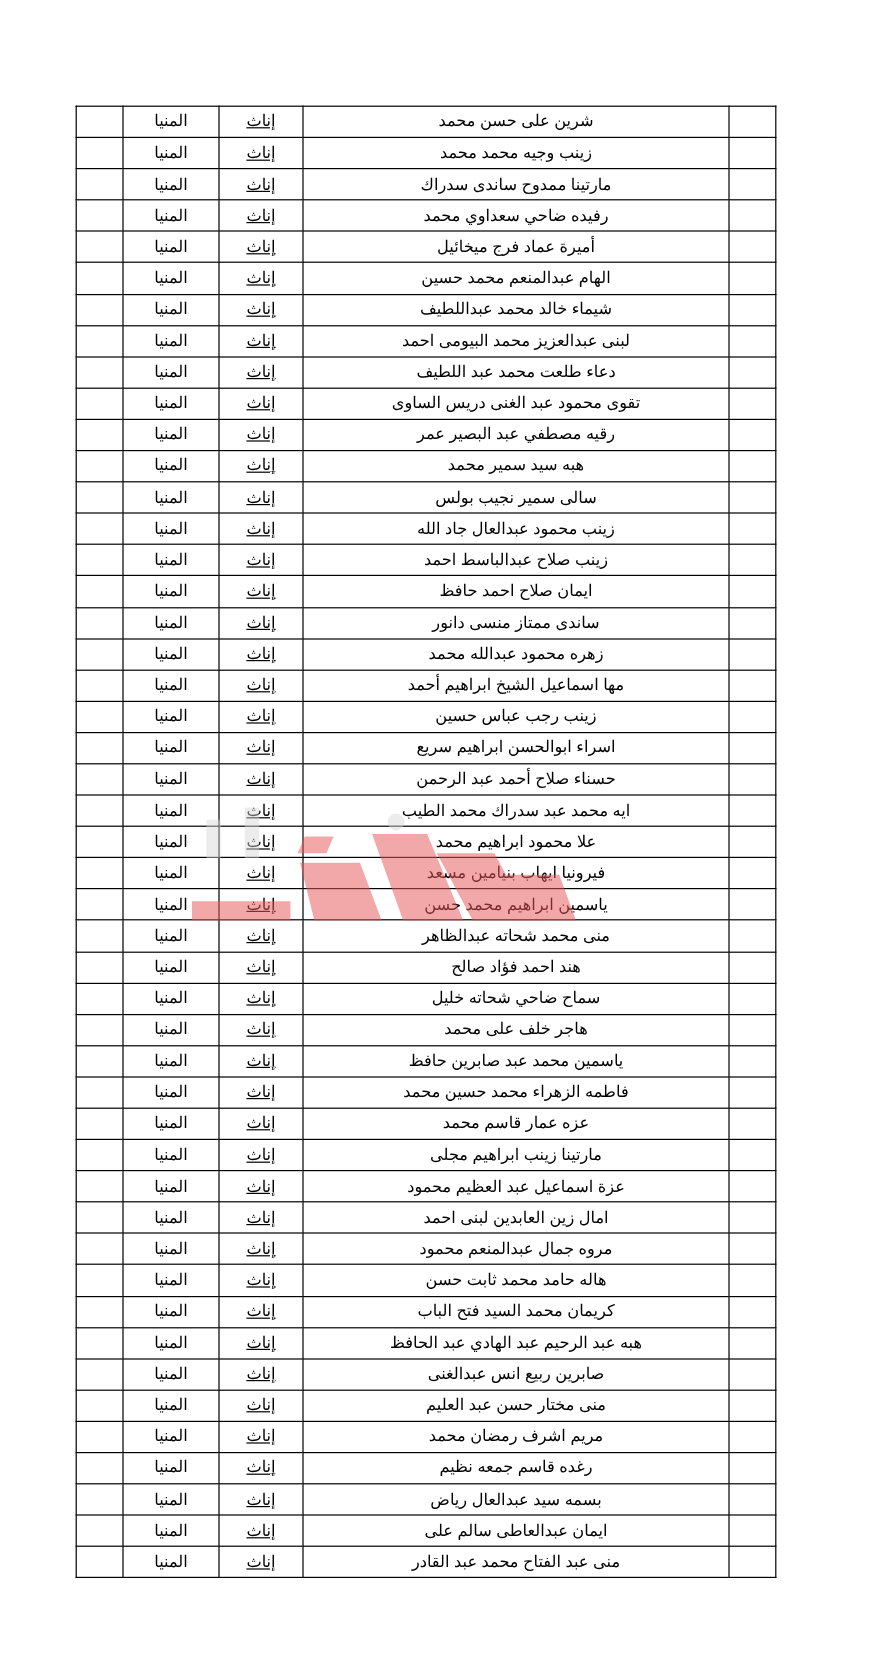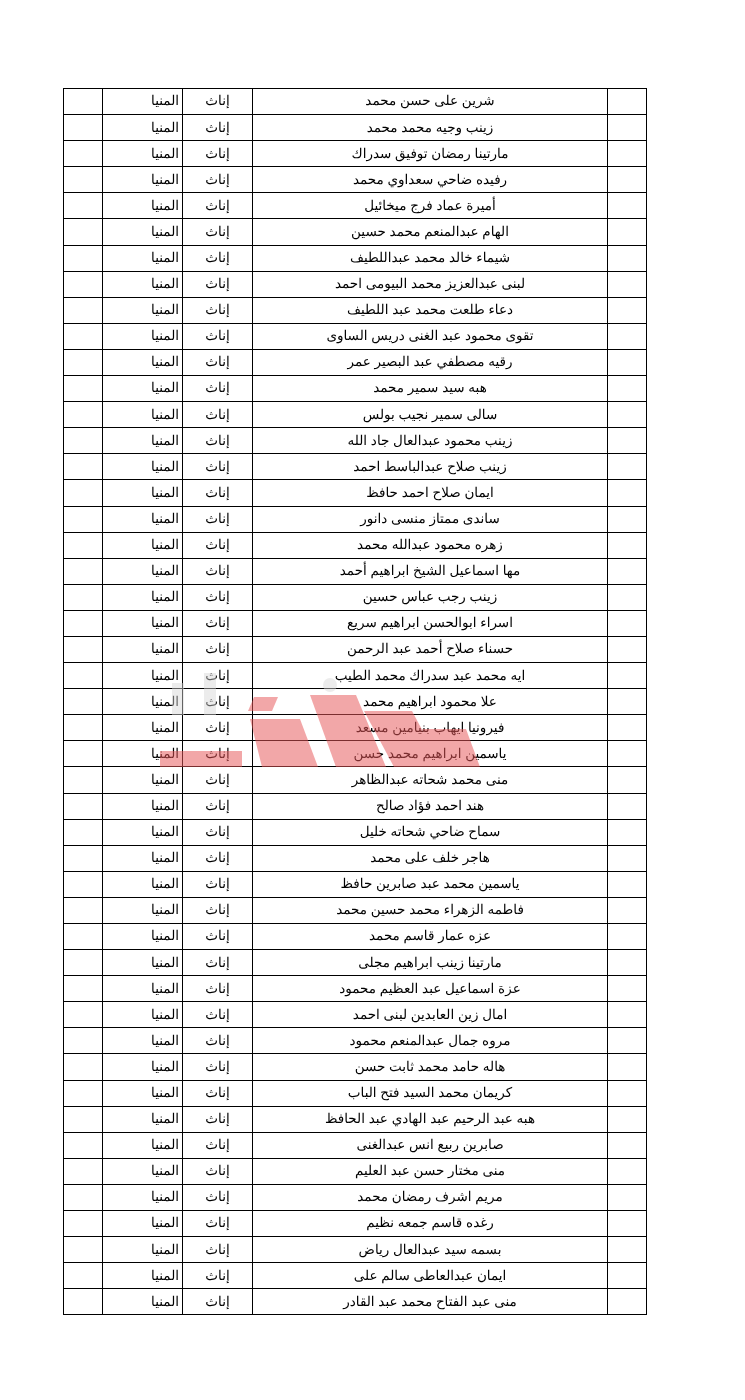--- a/index.html
+++ b/index.html
@@ -47,23 +47,24 @@
   }
   td.col-name {
     text-align: center;
     width: 348px;
     font-size: 14px;
     margin-top: 28px;
   }
   td.col-gender {
     text-align: center;
     width: 63px;
+    text-decoration: underline;
   }
   td.col-gov {
-    text-align: right;
+    text-align: center;
     width: 73px;
   }
   td.col-blank {
     width: 32px;
   }
   td.col-blank-r {
     width: 32px;
   }
   
   .watermark {
@@ -96,21 +97,21 @@
           </tr>
           <tr>
             <td class="col-blank-r"></td>
             <td class="col-name">زينب وجيه محمد محمد</td>
             <td class="col-gender">إناث</td>
             <td class="col-gov">المنيا</td>
             <td class="col-blank"></td>
           </tr>
           <tr>
             <td class="col-blank-r"></td>
-            <td class="col-name">مارتينا رمضان توفيق سدراك</td>
+            <td class="col-name">مارتينا ممدوح ساندى سدراك</td>
             <td class="col-gender">إناث</td>
             <td class="col-gov">المنيا</td>
             <td class="col-blank"></td>
           </tr>
           <tr>
             <td class="col-blank-r"></td>
             <td class="col-name">رفيده ضاحي سعداوي محمد</td>
             <td class="col-gender">إناث</td>
             <td class="col-gov">المنيا</td>
             <td class="col-blank"></td>

